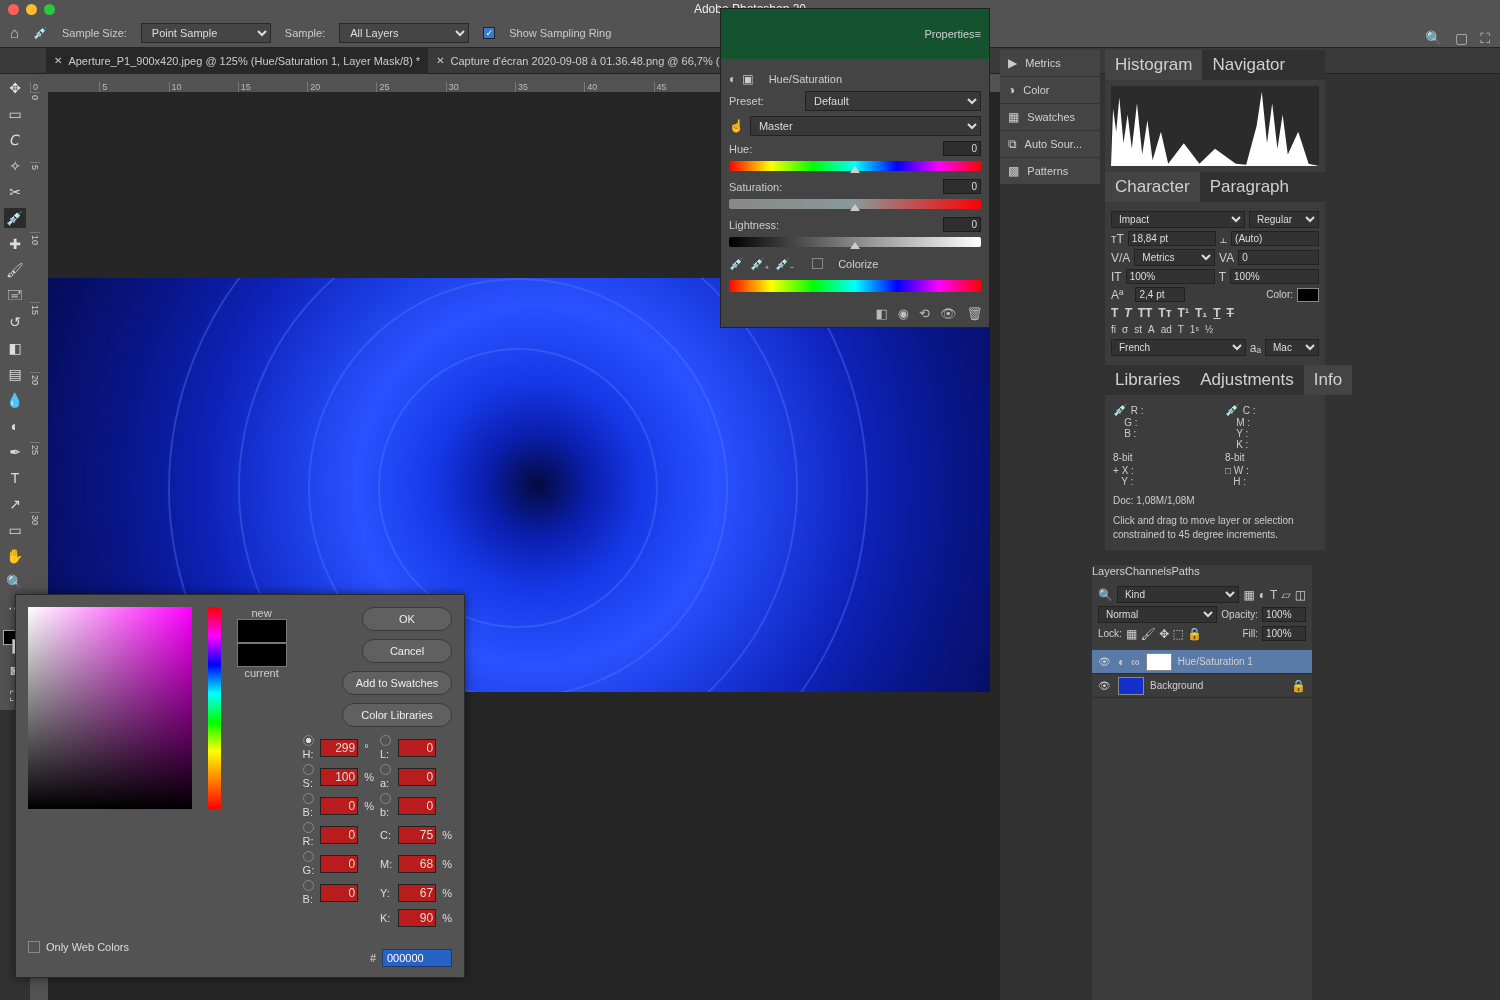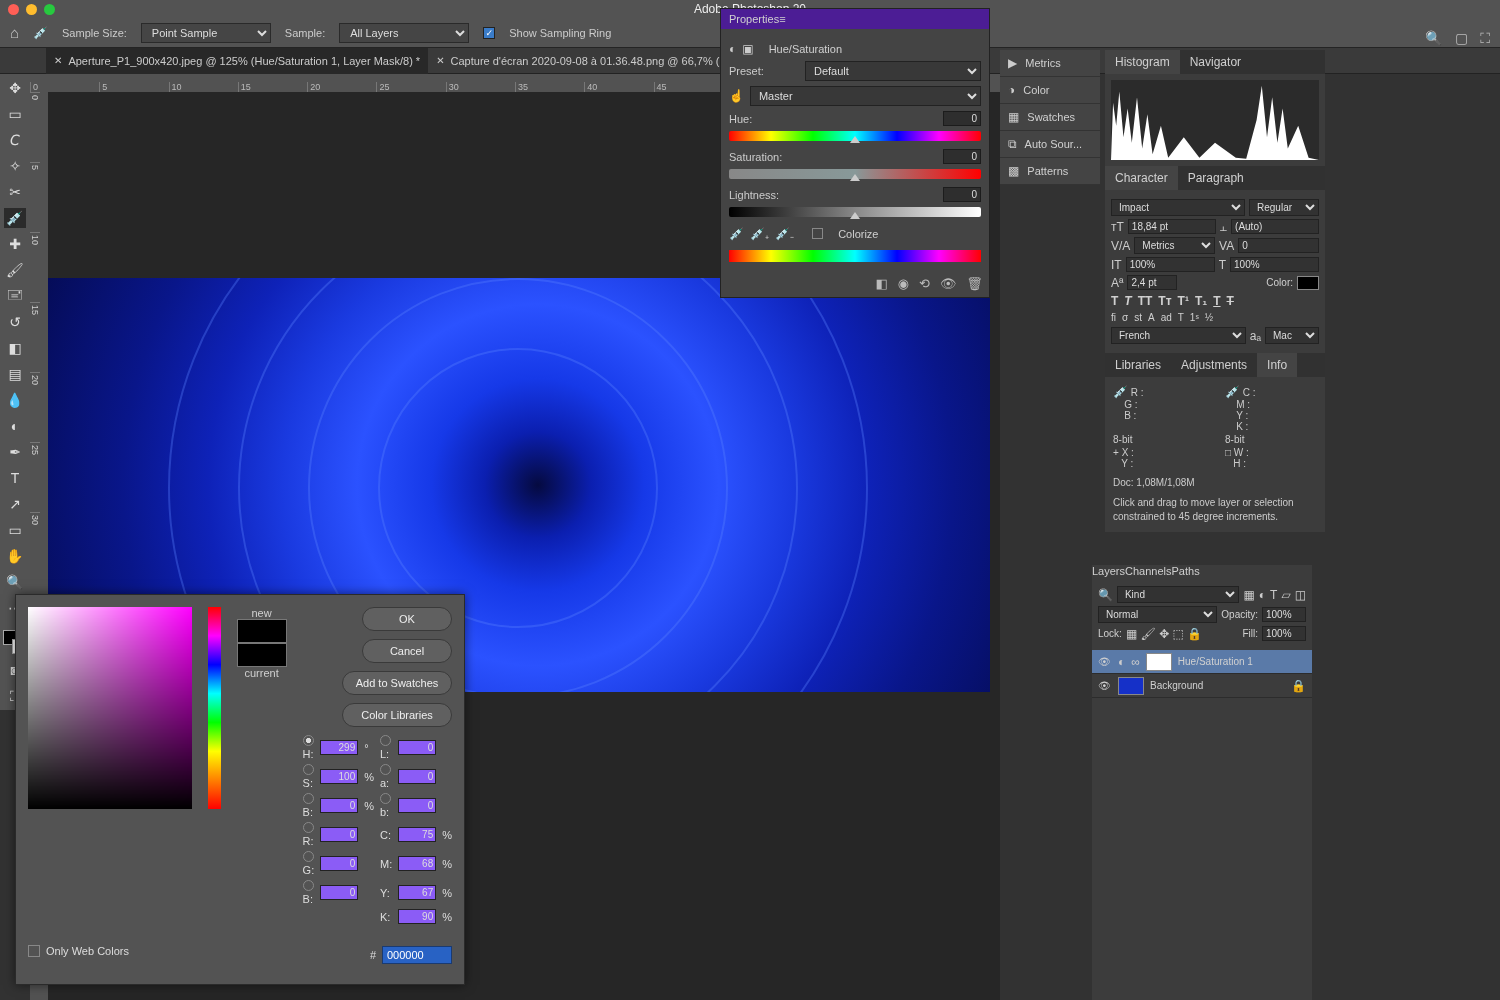--- a/index.html
+++ b/index.html
@@ -26,39 +26,39 @@
 
 .stage{position:absolute;left:30px;top:74px;right:500px;bottom:0;background:#262626}
 .ruler-h{height:18px;background:#525252;color:#bbb;font-size:9px;display:flex;align-items:flex-end}
 .ruler-h span{flex:1;border-left:1px solid #777;padding-left:2px;height:10px}
 .ruler-v{position:absolute;left:0;top:18px;width:18px;bottom:0;background:#525252;font-size:9px}
 .ruler-v span{display:block;height:70px;border-top:1px solid #777;writing-mode:vertical-rl;padding-top:2px}
 .canvas{position:absolute;left:18px;top:204px;width:942px;height:414px;background:radial-gradient(circle at 52% 50%,#050a40 0%,#0b1fb0 10%,#1639e8 20%,#2b52ff 34%,#1a3ae0 48%,#0e22b8 62%,#09168a 78%,#050c58 100%);overflow:hidden}
 .canvas .ring{position:absolute;border-radius:50%;border:2px solid rgba(90,130,255,.35)}
 
 .props{position:absolute;top:8px;left:720px;width:270px;background:#444;border:1px solid #222;font-size:11px;z-index:20}
-.props .hd{background:#4c1d95;padding:4px 8px;display:flex;justify-content:flex-start}
+.props .hd{background:#14532d;padding:19px 8px;display:flex;justify-content:flex-end}
 .props .body{padding:8px}
 .row{display:flex;align-items:center;gap:6px;margin:5px 0}
 .row label{width:70px;color:#ccc}
 .row .val{width:38px;background:#2e2e2e;border:1px solid #1c1c1c;color:#ddd;text-align:right;padding:1px 3px;font-size:10px}
 .slider{position:relative;height:10px;margin:2px 0 8px}
 .slider .track{position:absolute;inset:0;height:10px;border-radius:2px}
 .slider .thumb{position:absolute;top:2px;left:50%;width:10px;height:10px;border-bottom:7px solid #ccc;border-left:5px solid transparent;border-right:5px solid transparent;transform:translateX(-50%)}
 .huetrack{background:linear-gradient(90deg,red,#ff0,#0f0,#0ff,#00f,#f0f,red)}
 .sattrack{background:linear-gradient(90deg,#888,#899, red)}
 .lighttrack{background:linear-gradient(90deg,#000,#888,#fff)}
 .spectrum{height:12px;background:linear-gradient(90deg,red,#ff0,#0f0,#0ff,#00f,#f0f,red);margin-top:8px}
 .props .foot{display:flex;justify-content:flex-end;gap:10px;padding:6px;color:#bbb;font-size:13px}
 .sel2{flex:1;background:#383838;border:1px solid #222;color:#ddd;padding:2px 4px;font-size:11px}
 
 .rcol1{position:absolute;right:400px;top:50px;width:100px;background:#444}
 .rcol1 .item{height:27px;display:flex;align-items:center;gap:8px;padding:0 8px;border-bottom:1px solid #333;font-size:11px}
 .rcol2{position:absolute;right:175px;top:50px;width:220px;background:#3c3c3c}
-.rcol2 .tabrow{display:flex;background:#313131;font-size:12px}
+.rcol2 .tabrow{display:flex;background:#313131;font-size:17px}
 .rcol2 .tabrow span{padding:5px 10px}
 .rcol2 .tabrow .on{background:#444}
 .histo{height:80px;background:#2b2b2b;margin:6px;position:relative;overflow:hidden}
 .histo svg{width:100%;height:100%}
 .charpanel{padding:6px;font-size:10px}
 .charpanel .r{display:flex;gap:4px;margin:3px 0;align-items:center}
 .charpanel select,.charpanel input{background:#323232;border:1px solid #222;color:#ddd;font-size:10px;padding:1px 3px;flex:1;min-width:0}
 .tbtns{display:flex;gap:6px;font-weight:bold;font-size:12px;margin:4px 0}
 .infoP{padding:8px;font-size:10px;color:#ccc}
 .infoP .grid{display:grid;grid-template-columns:1fr 1fr;gap:2px 20px}
@@ -72,26 +72,26 @@
 .picker{position:absolute;left:15px;top:594px;width:450px;background:#535353;border:1px solid #2a2a2a;box-shadow:0 0 10px #0008;z-index:40}
 .picker .phd{background:linear-gradient(#b8b8b8,#9a9a9a);color:#222;text-align:center;padding:4px;font-size:12px}
 .picker .pbody{display:flex;padding:12px;gap:16px}
 .sqr{width:210px;height:202px;background:linear-gradient(to top,#000,transparent),linear-gradient(to right,#fff,#f0f);}
 .huebar{width:16px;height:202px;background:linear-gradient(to top,red,#ff8000,#ff0,#0f0,#0ff,#00f,#f0f,red)}
 .pright{flex:1;font-size:11px;color:#ddd}
 .pright .btn{display:block;width:90px;margin:0 0 8px auto;background:#606060;border:1px solid #3a3a3a;color:#eee;padding:5px 0;text-align:center;border-radius:12px;font-size:11px}
 .newold{display:flex;flex-direction:column;align-items:center;margin-bottom:6px}
 .newold .sw{width:50px;height:24px;background:#000;border:1px solid #777}
 .fields{display:grid;grid-template-columns:auto 38px auto auto 38px auto;gap:4px 6px;align-items:center;font-size:11px;margin-top:6px}
-.fields input{width:38px;background:#8b5cf6;border:1px solid #222;color:#ddd;text-align:right;padding:1px 2px;font-size:10px}
+.fields input{width:38px;background:#b91c1c;border:1px solid #222;color:#ddd;text-align:right;padding:1px 2px;font-size:12px}
 .fields .rad{width:11px;height:11px;border-radius:50%;border:1px solid #888;display:inline-block}
 .fields .rad.on{background:radial-gradient(#ddd 40%,transparent 45%)}
 .hexrow{margin-top:8px;display:flex;align-items:center;gap:6px}
 .hexrow input{background:#2862c4;border:1px solid #1a3a70;color:#fff;padding:2px 4px;width:70px;font-size:11px}
-.owc{display:flex;align-items:center;gap:6px;padding:2px 12px 20px;font-size:11px;color:#ddd}
+.owc{display:flex;gap:6px;padding:2px 12px 10px;font-size:11px;color:#ddd}
 .owc .box{width:12px;height:12px;border:1px solid #888}
 .ic{font-size:12px;color:#ccc}
 .topR{position:absolute;right:10px;top:30px;display:flex;gap:12px;color:#bbb;font-size:14px}
 </style>
 </head>
 <body>
 
 <div class="traffic">
     <span class="tl-r"></span>
     <span class="tl-y"></span>
@@ -299,21 +299,21 @@
         <input value="0" style="">
       </div>
     <div class="r">
         <span class="ic">IT</span>
         <input value="100%" style="">
         <span class="ic">T</span>
         <input value="100%" style="">
       </div>
     <div class="r">
         <span class="ic">Aª</span>
-        <input style="flex: 0 0 50px;" value="2,4 pt">
+        <input style="flex: 0 0 50px; margin-left: 8px;" value="2,4 pt">
         <span style="flex:1"></span>
         <span>Color:</span>
         <span style="width:22px;height:14px;background:#000;border:1px solid #888"></span>
       </div>
     <div class="tbtns">
         <span>T</span>
         <span><i>T</i></span>
         <span>TT</span>
         <span>Tт</span>
         <span>T¹</span>

